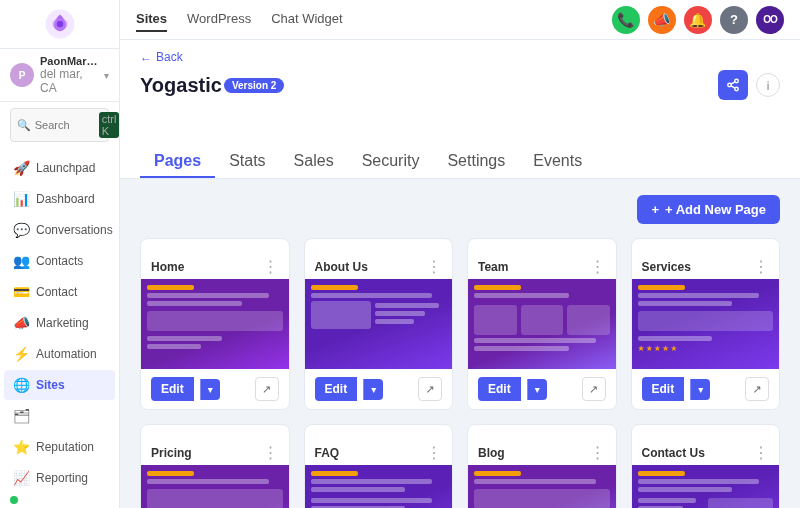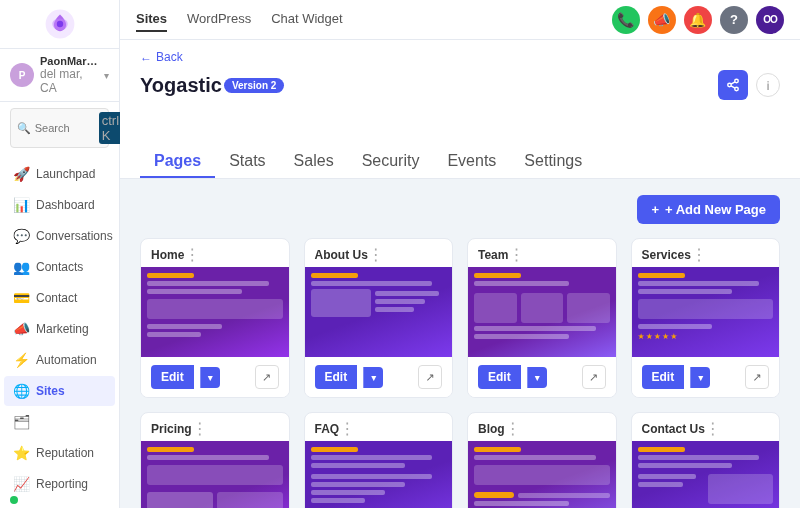--- a/index.html
+++ b/index.html
@@ -11,21 +11,21 @@
     .sidebar-logo svg { width: 32px; height: 32px; }
     .sidebar-account { padding: 6px 10px; display: flex; align-items: center; gap: 6px; border-top: 1px solid #e5e9f0; border-bottom: 1px solid #e5e9f0; cursor: pointer; }
     .sidebar-account-avatar { width: 24px; height: 24px; border-radius: 50%; background: #c9a0dc; display: flex; align-items: center; justify-content: center; color: white; font-size: 10px; font-weight: 600; }
     .sidebar-account-info { flex: 1; overflow: hidden; }
     .sidebar-account-name { font-size: 11px; font-weight: 600; color: #333; white-space: nowrap; overflow: hidden; text-overflow: ellipsis; }
     .sidebar-account-loc { font-size: 12px; color: #888; }
     .sidebar-account-arrow { color: #999; font-size: 10px; }
     .sidebar-search { padding: 6px 10px; }
     .sidebar-search-box { display: flex; align-items: center; gap: 4px; border: 1px solid #e0e0e0; border-radius: 4px; padding: 3px 6px; background: #f8f8f8; }
     .sidebar-search-box input { border: none; background: none; outline: none; font-size: 11px; width: 60px; color: #333; }
-    .sidebar-search-kbd { font-size: 13px; color: #aaa; background: #0c4a6e; border-radius: 3px; padding: 1px 3px; }
+    .sidebar-search-kbd { font-size: 11px; color: #aaa; background: #14532d; border-radius: 3px; padding: 1px 3px; }
     .sidebar-nav { flex: 1; overflow-y: auto; padding: 4px 0; }
     .nav-item { display: flex; align-items: center; gap: 6px; padding: 7px 10px; cursor: pointer; color: #555; font-size: 12px; border-radius: 4px; margin: 1px 4px; }
     .nav-item.active { background: #eef0ff; color: #4a5af0; font-weight: 600; }
     .nav-item-icon { width: 16px; height: 16px; display: flex; align-items: center; justify-content: center; color: inherit; font-size: 14px; }
     .nav-item-label { font-size: 12px; }
 
     
     .main { flex: 1; display: flex; flex-direction: column; overflow: hidden; }
 
     
@@ -56,21 +56,21 @@
     .site-sub-tabs { display: flex; gap: 0; margin-top: 8px; }
     .site-sub-tab { font-size: 16px; color: #555; cursor: pointer; padding: 6px 14px; border-bottom: 2px solid transparent; margin-top: 38px; }
     .site-sub-tab.active { color: #4a5af0; border-bottom: 2px solid #4a5af0; font-weight: 600; }
 
     
     .pages-area { padding: 16px 20px; }
     .pages-toolbar { display: flex; justify-content: flex-end; margin-bottom: 14px; }
     .add-page-btn { background: #4a5af0; color: white; border: none; border-radius: 6px; padding: 7px 14px; font-size: 13px; font-weight: 600; cursor: pointer; display: flex; align-items: center; gap: 6px; }
     .pages-grid { display: grid; grid-template-columns: repeat(4, 1fr); gap: 14px; }
     .page-card { background: #fff; border-radius: 8px; overflow: hidden; border: 1px solid #e5e9f0; }
-    .page-card-header { display: flex; justify-content: flex-start; align-items: center; padding: 8px 10px 4px; }
+    .page-card-header { display: flex; justify-content: space-between; align-items: center; padding: 20px 10px 4px; }
     .page-card-title { font-size: 12px; font-weight: 600; color: #333; }
     .page-card-menu { color: #aaa; cursor: pointer; font-size: 16px; line-height: 1; }
     .page-card-preview { width: 100%; height: 90px; overflow: hidden; background: #6b21a8; position: relative; }
     .page-card-footer { padding: 8px 10px; display: flex; align-items: center; gap: 6px; background: #fff; }
     .edit-btn { background: #4a5af0; color: white; border: none; border-radius: 4px 0 0 4px; padding: 5px 10px; font-size: 12px; font-weight: 600; cursor: pointer; }
     .edit-dropdown { background: #4a5af0; color: white; border: none; border-left: 1px solid rgba(255,255,255,0.3); border-radius: 0 4px 4px 0; padding: 5px 7px; cursor: pointer; font-size: 10px; }
     .external-link-btn { background: none; border: 1px solid #ddd; border-radius: 4px; width: 24px; height: 24px; display: flex; align-items: center; justify-content: center; cursor: pointer; color: #666; font-size: 11px; margin-left: auto; }
 
     
     .pv-home { background: linear-gradient(160deg, #6b21a8 60%, #9333ea); }
@@ -215,22 +215,22 @@
             </svg>
           </button>
           <button class="info-btn">ℹ</button>
         </div>
       </div>
       <div class="site-sub-tabs">
         <div class="site-sub-tab active">Pages</div>
         <div class="site-sub-tab">Stats</div>
         <div class="site-sub-tab">Sales</div>
         <div class="site-sub-tab">Security</div>
+        <div class="site-sub-tab">Settings</div>
         <div class="site-sub-tab">Events</div>
-        <div class="site-sub-tab">Settings</div>
       </div>
     </div>
 
     <div class="pages-area">
       <div class="pages-toolbar">
         <button class="add-page-btn">
           <span>+</span>
           <span>+ Add New Page</span>
         </button>
       </div>

